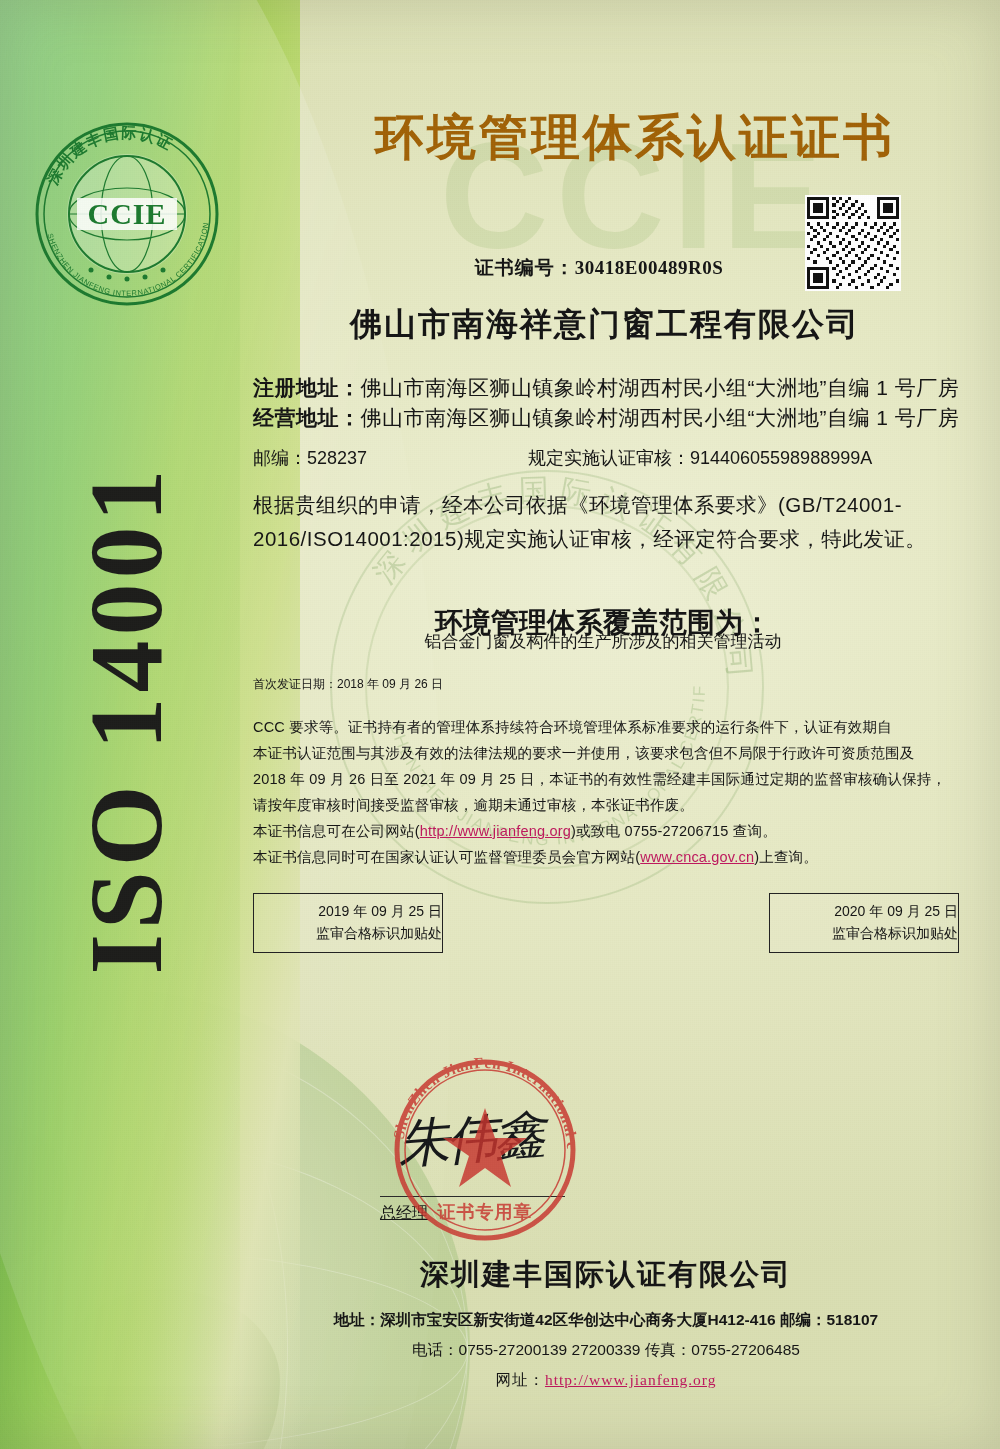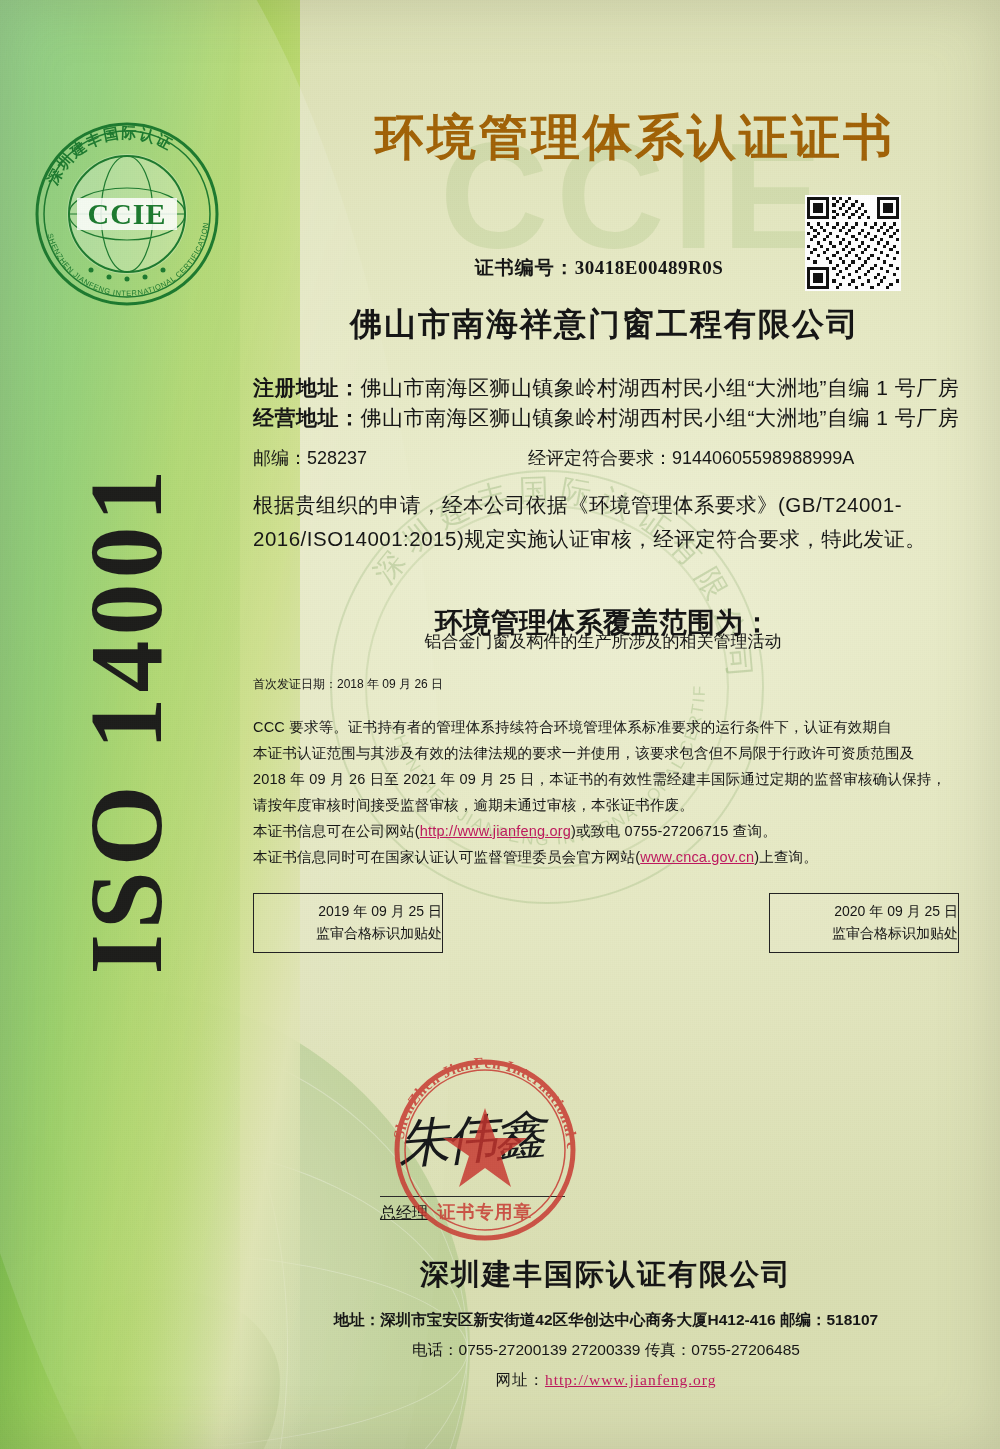--- a/index.html
+++ b/index.html
@@ -591,21 +591,21 @@
 
     <div class="addr-row addr-2">
       <span class="addr-label">经营地址：</span><span>佛山市南海区狮山镇象岭村湖西村民小组“大洲地”自编 1 号厂房</span>
     </div>
 
     <div class="postal-row">
       <div class="left">
         <span>邮编：</span><span>528237</span>
       </div>
       <div class="right">
-        <span>经评定符合要求：</span><span>91440605598988999A</span>
+        <span>规定实施认证审核：</span><span>91440605598988999A</span>
       </div>
     </div>
 
     <div class="para">根据贵组织的申请，经本公司依据《环境管理体系要求》(GB/T24001-2016/ISO14001:2015)规定实施认证审核，经评定符合要求，特此发证。</div>
 
     <div class="scope-title">环境管理体系覆盖范围为：</div>
     <div class="scope-text">铝合金门窗及构件的生产所涉及的相关管理活动</div>
     <div class="first-issue">首次发证日期：2018 年 09 月 26 日</div>
 
     <div class="fine fine-block">

